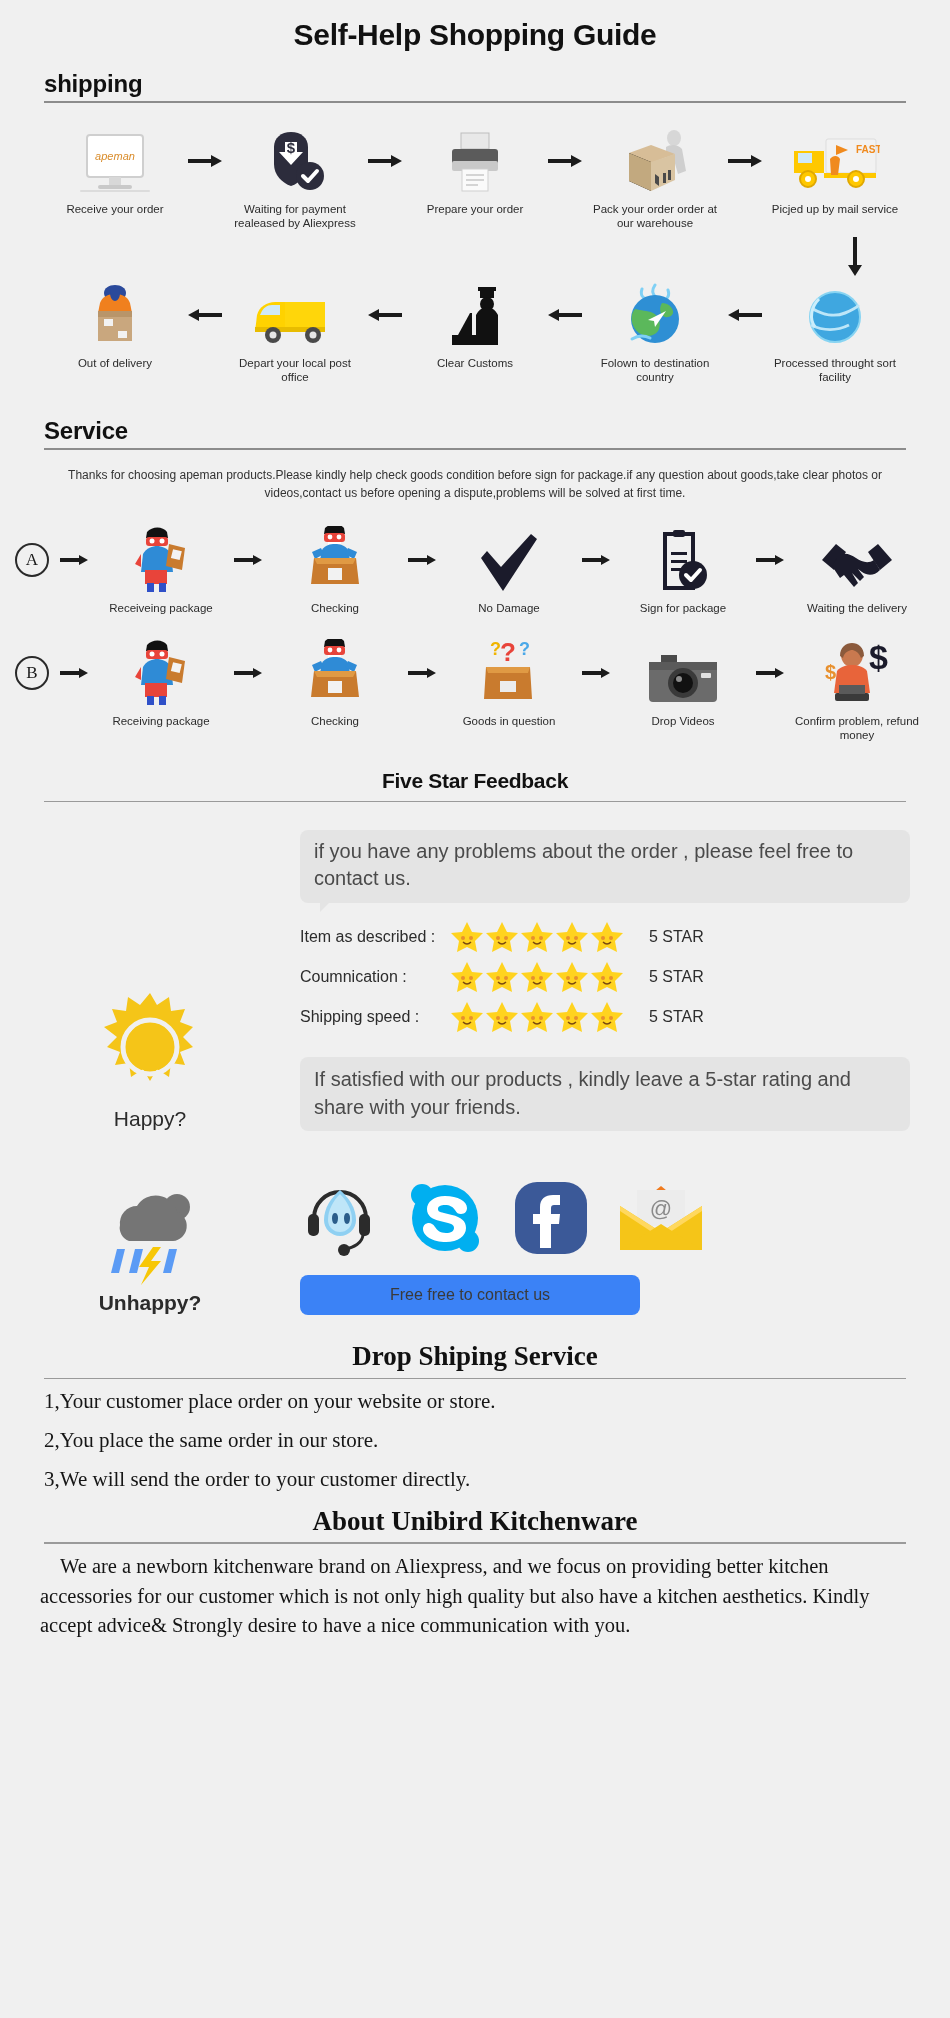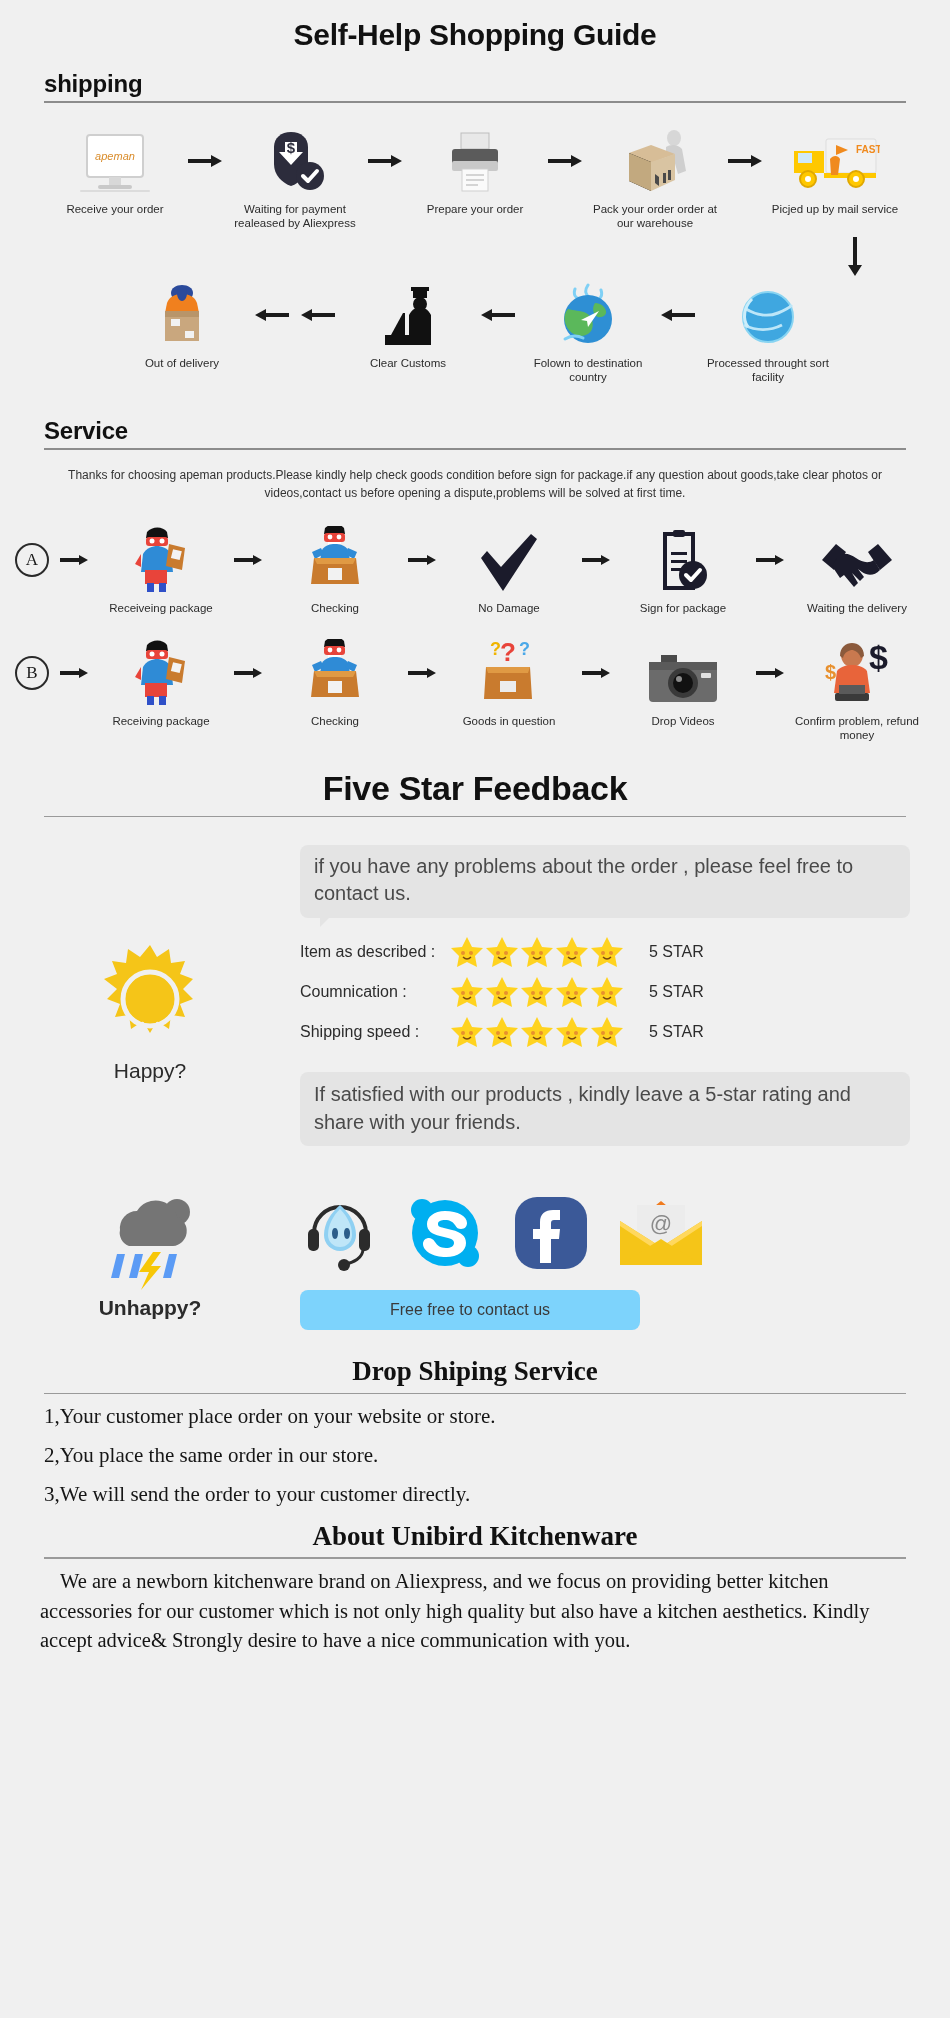--- a/index.html
+++ b/index.html
@@ -30,21 +30,21 @@
   }
   .rule {
     height: 0;
     border-top: 2px solid #8c8c8c;
     margin: 3px 44px 0 44px;
   }
   .rule.thin { border-top: 1px solid #9a9a9a; }
 
   .center-title {
     text-align: center;
-    font-size: 34px;
+    font-size: 21px;
     font-weight: bold;
     color: #111;
     letter-spacing: -0.3px;
   }
   .serif-title {
     text-align: center;
     font-size: 27px;
     font-weight: bold;
     color: #111;
     font-family: "Liberation Serif", serif;
@@ -111,21 +111,21 @@
     font-size: 17px; font-weight: 500; color: #1a1a1a;
     font-family: "Liberation Serif", serif;
   }
   .badge-wrap { width: 62px; height:68px; display:flex; align-items:center; justify-content:center; }
 
   
   .fb-wrap { display: flex; padding: 28px 0 0 0; }
   .fb-left {
     width: 300px;
     display: flex; flex-direction: column;
-    align-items: center; justify-content: center;
+    align-items: center; justify-content: flex-end;
     padding-top: 38px;
   }
   .fb-left .mood {
     font-size: 21px; color: #2b2b2b; margin-top: 6px;
   }
   .fb-right { flex: 1; padding-right: 40px; }
 
   .bubble {
     background: #e4e4e4;
     border-radius: 8px;
@@ -166,21 +166,21 @@
     color: #4a4a4a;
     display: inline-block;
   }
 
   .contact-row {
     display: flex; align-items: center; justify-content: flex-start;
     gap: 28px; padding-top: 14px;
   }
   .contact-btn {
     margin-top: 18px;
-    background: #7dd3fc;
+    background: #3b82f6;
     border-radius: 8px;
     text-align: center;
     font-size: 16px;
     color: #3a3a3a;
     padding: 11px 0;
     width: 340px;
   }
 
   
   .ds-list { padding: 10px 0 0 44px; }
@@ -342,20 +342,35 @@
       </div>
       <div class="cap">Out of delivery</div>
     </div>
 
     <div class="arrow">
       <svg width="34" height="14" viewBox="0 0 34 14">
           <path d="M34 5H11V1L0 7l11 6V9h23z" fill="#1b1b1b"></path>
         </svg>
     </div>
 
+    <div class="step">
+      <div class="art">
+        <svg width="88" height="58" viewBox="0 0 88 58">
+          <path d="M6 24c2-8 10-13 18-13h50v30H4z" fill="#FFD200"></path>
+          <path d="M10 22c2-5 6-8 11-8h8v10H9z" fill="#cfe9f7"></path>
+          <rect x="34" y="11" width="40" height="30" fill="#FFD60A"></rect>
+          <rect x="4" y="36" width="70" height="5" fill="#E8BC00"></rect>
+          <circle cx="22" cy="44" r="8" fill="#4a4a4a"></circle>
+          <circle cx="22" cy="44" r="3.5" fill="#e6e6e6"></circle>
+          <circle cx="62" cy="44" r="8" fill="#4a4a4a"></circle>
+          <circle cx="62" cy="44" r="3.5" fill="#e6e6e6"></circle>
+        </svg>
+      </div>
+      <div class="cap">Depart your local post office</div>
+    </div>
 
     <div class="arrow">
       <svg width="34" height="14" viewBox="0 0 34 14">
           <path d="M34 5H11V1L0 7l11 6V9h23z" fill="#1b1b1b"></path>
         </svg>
     </div>
 
     <div class="step">
       <div class="art">
         <svg width="66" height="64" viewBox="0 0 66 64">

